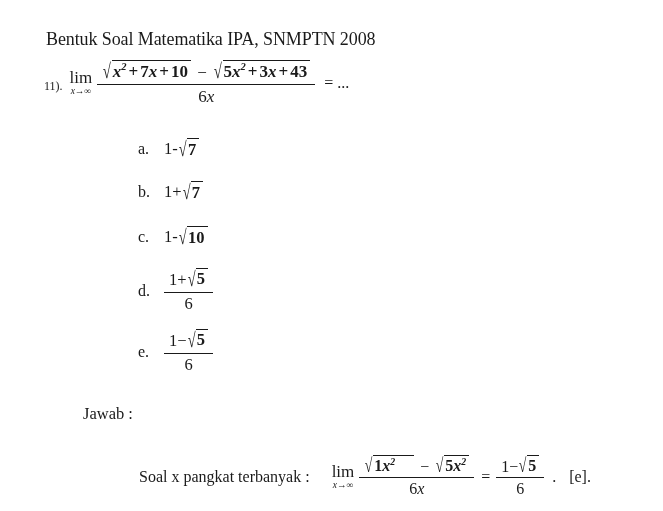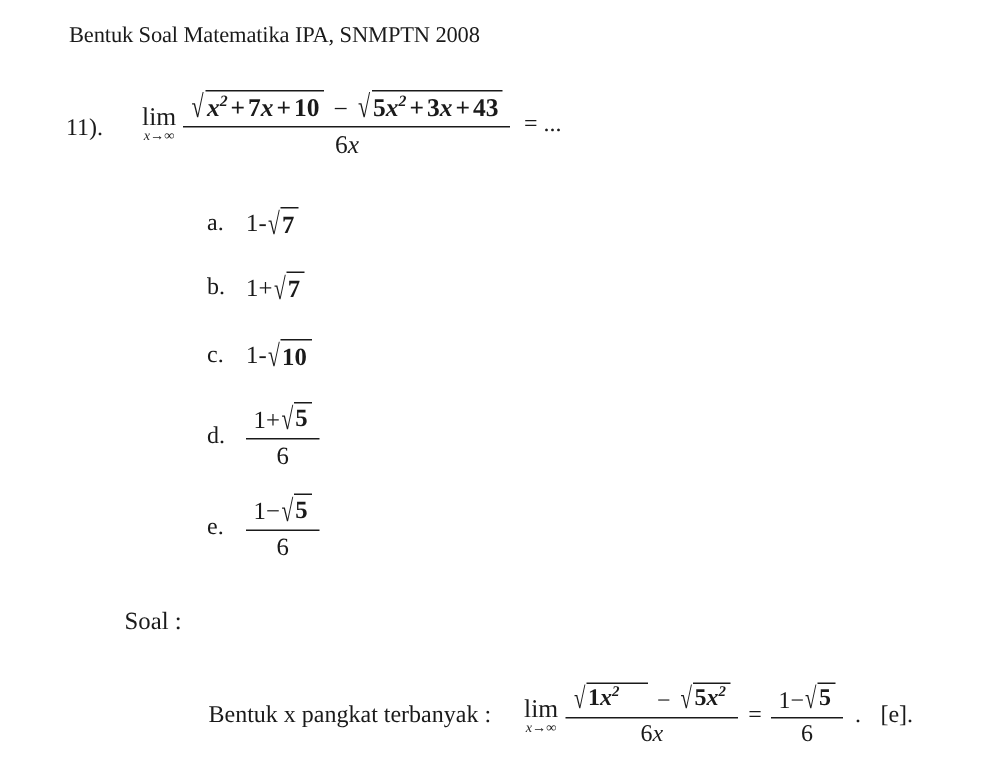--- a/index.html
+++ b/index.html
@@ -18,38 +18,38 @@
   .page {
     position: relative;
     width: 663px;
     height: 511px;
   }
 
   
   .doc-title {
     position: absolute;
     left: 46px;
-    top: 16px;
-    font-size: 15px;
+    top: 29px;
+    font-size: 18px;
     letter-spacing: -0.1px;
     white-space: nowrap;
   }
 
   
   .question-row {
     position: absolute;
     left: 44px;
     top: 60px;
     display: flex;
     align-items: center;
     font-size: 17px;
   }
   .q-number {
-    font-size: 16px;
-    margin-right: 26px;
+    font-size: 12px;
+    margin-right: 7px;
     align-self: center;
     padding-top: 6px;
   }
 
   
   .limop {
     display: inline-flex;
     flex-direction: column;
     align-items: center;
     justify-content: center;
@@ -277,24 +277,24 @@
                 <span class="radsign">√</span>
                 <span class="radicand">5</span>
               </span></span>
           <span class="den">6</span>
         </span>
       </span>
     </div>
 
   </div>
 
-  <div class="jawab">Soal :</div>
+  <div class="jawab">Jawab :</div>
 
   <div class="solution-row">
-    <span class="solution-text">Bentuk x  pangkat terbanyak :</span>
+    <span class="solution-text">Soal x  pangkat terbanyak :</span>
 
     <span class="limop">
       <span class="lim-main">lim</span>
       <span class="lim-sub">x→∞</span>
     </span>
 
     <span class="frac">
       <span class="num">
         <span class="sqrt">
           <span class="radsign">√</span>

